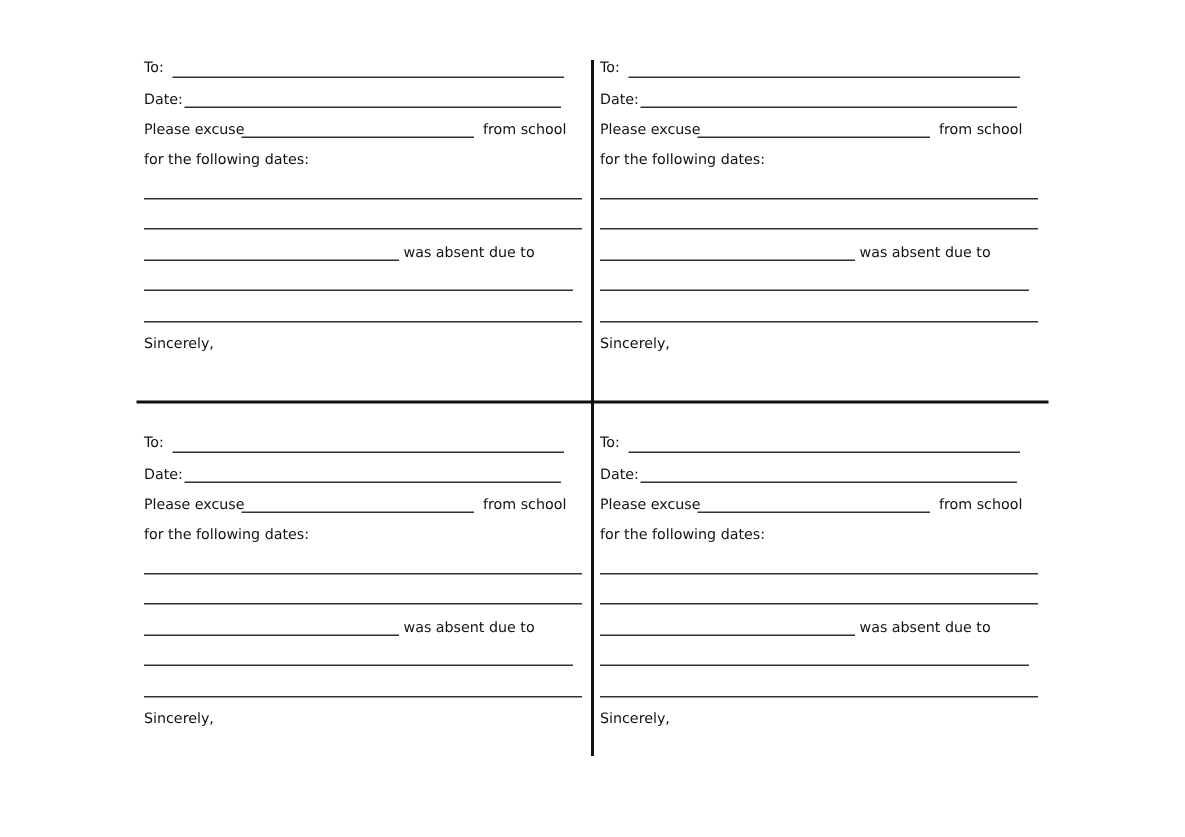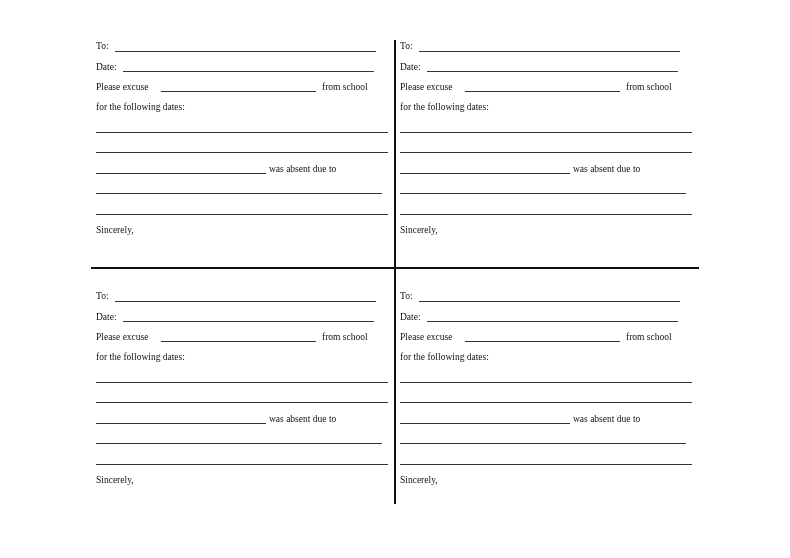--- a/index.html
+++ b/index.html
@@ -1,20 +1,20 @@
 <!DOCTYPE html>
 <html><head>
 <meta charset="utf-8">
 <style>
   html, body { margin:0; padding:0; background:#ffffff; }
   body { width:790px; height:558px; position:relative; overflow:hidden;
          font-family:"DejaVu Sans", sans-serif; color:#111; }
   .divider-h { position:absolute; left:91px; top:267px; width:608px; height:2px; background:#111; }
   .divider-v { position:absolute; left:394px; top:40px; width:2px; height:464px; background:#111; }
-  .note { position:absolute; width:300px; height:220px;font-family:Liberation Serif, serif; }
+  .note { position:absolute; width:300px; height:220px; }
   .t { position:absolute; font-size:9.5px; white-space:nowrap; line-height:12px; }
   .ln { position:absolute; height:1px; background:#333; }
 </style>
 </head>
 <body>
 
 <div class="divider-h"></div>
 <div class="divider-v"></div>
 
 <div class="note" style="left:96px; top:40px;">

